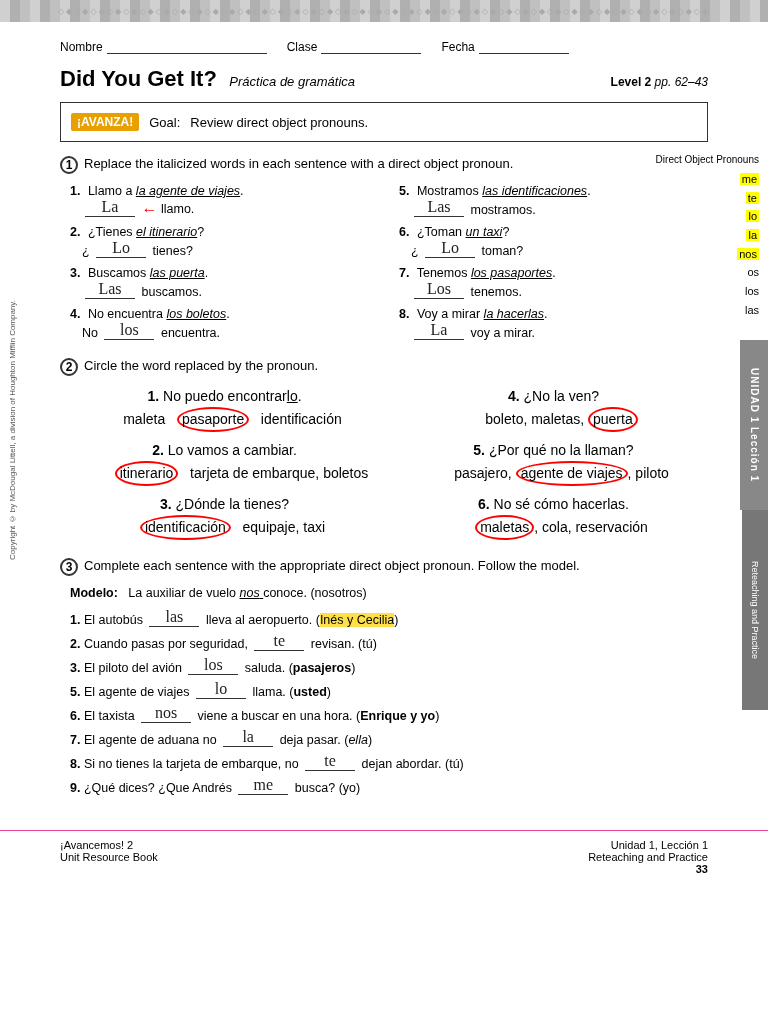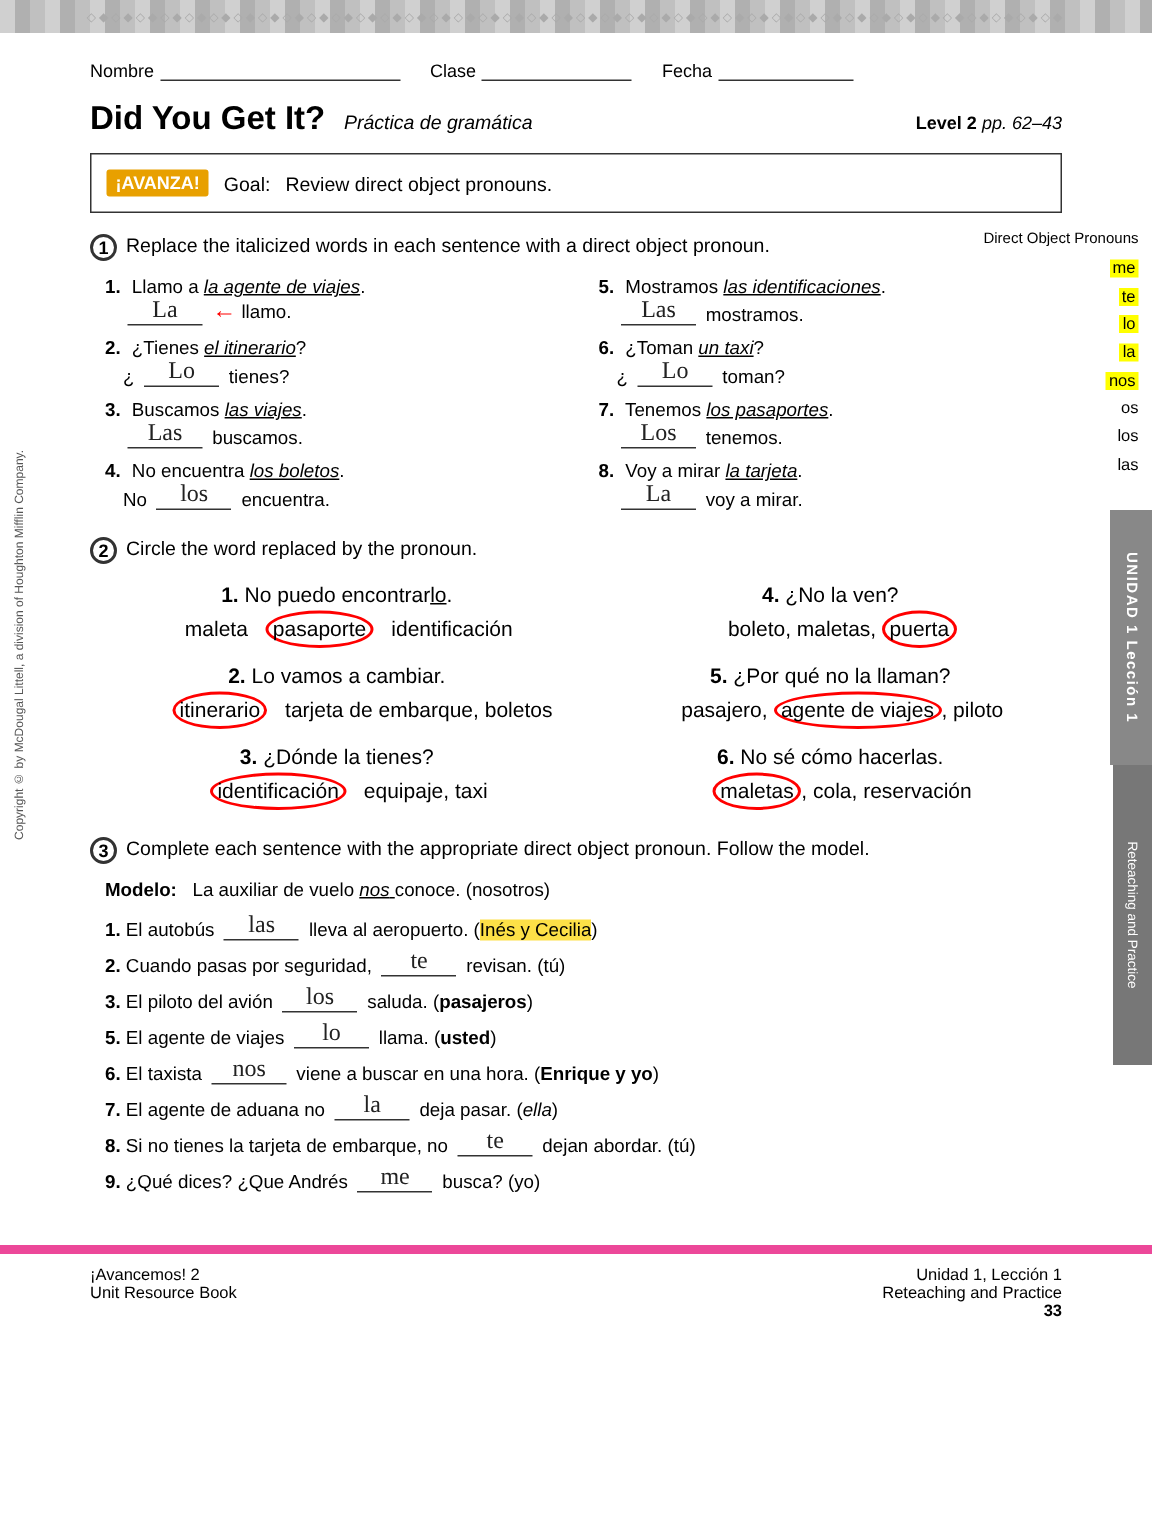--- a/index.html
+++ b/index.html
@@ -212,21 +212,21 @@
       writing-mode: vertical-rl;
       text-orientation: mixed;
       transform: rotate(180deg);
       white-space: nowrap;
     }
     .footer {
       display: flex;
       justify-content: space-between;
       padding: 8px 60px;
       font-size: 11px;
-      border-top: 6px solid #ec4899;
+      border-top: 1px solid #ec4899;
       margin-top: 10px;
     }
     .footer-right {
       text-align: right;
     }
     .underline { text-decoration: underline; }
   </style>
 </head>
 <body>
 
@@ -302,21 +302,21 @@
 
         <div class="exercise-item">
           <span class="num">2.</span>
           ¿Tienes <span class="italic underline">el itinerario</span>?
           <br>
           <span style="margin-left:12px;">¿ <span class="answer-line"><span class="handwritten">Lo</span></span> tienes?</span>
         </div>
 
         <div class="exercise-item">
           <span class="num">3.</span>
-          Buscamos <span class="italic underline">las viajes</span>.
+          Buscamos <span class="italic underline">las puerta</span>.
           <br>
           <span style="margin-left:12px;"><span class="answer-line"><span class="handwritten">Las</span></span> buscamos.</span>
         </div>
 
         <div class="exercise-item">
           <span class="num">4.</span>
           No encuentra <span class="italic underline">los boletos</span>.
           <br>
           <span style="margin-left:12px;">No <span class="answer-line"><span class="handwritten">los</span></span> encuentra.</span>
         </div>
@@ -340,21 +340,21 @@
 
         <div class="exercise-item">
           <span class="num">7.</span>
           Tenemos <span class="italic underline">los pasaportes</span>.
           <br>
           <span style="margin-left:12px;"><span class="answer-line"><span class="handwritten">Los</span></span> tenemos.</span>
         </div>
 
         <div class="exercise-item">
           <span class="num">8.</span>
-          Voy a mirar <span class="italic underline">la tarjeta</span>.
+          Voy a mirar <span class="italic underline">la hacerlas</span>.
           <br>
           <span style="margin-left:12px;"><span class="answer-line"><span class="handwritten">La</span></span> voy a mirar.</span>
         </div>
       </div>
     </div>
 
     <div class="section-instruction">
       <span class="section-circle">2</span>
       <span>Circle the word replaced by the pronoun.</span>
     </div>

